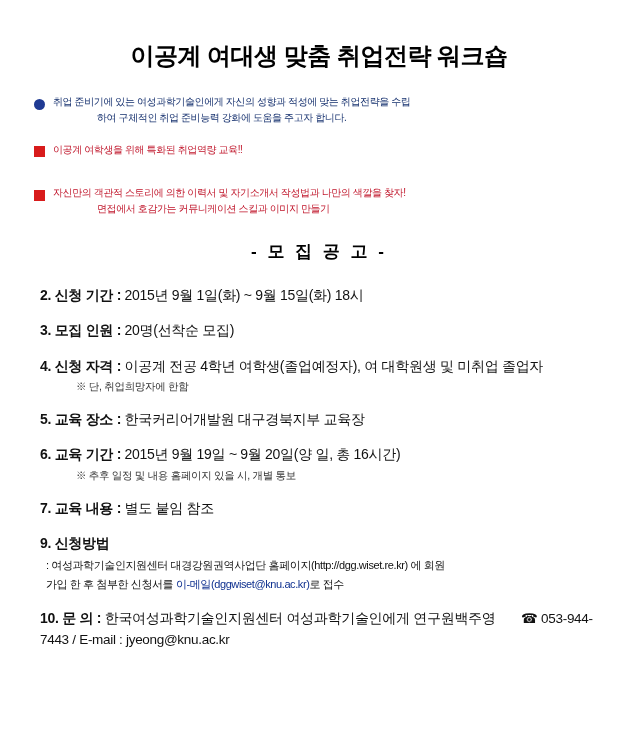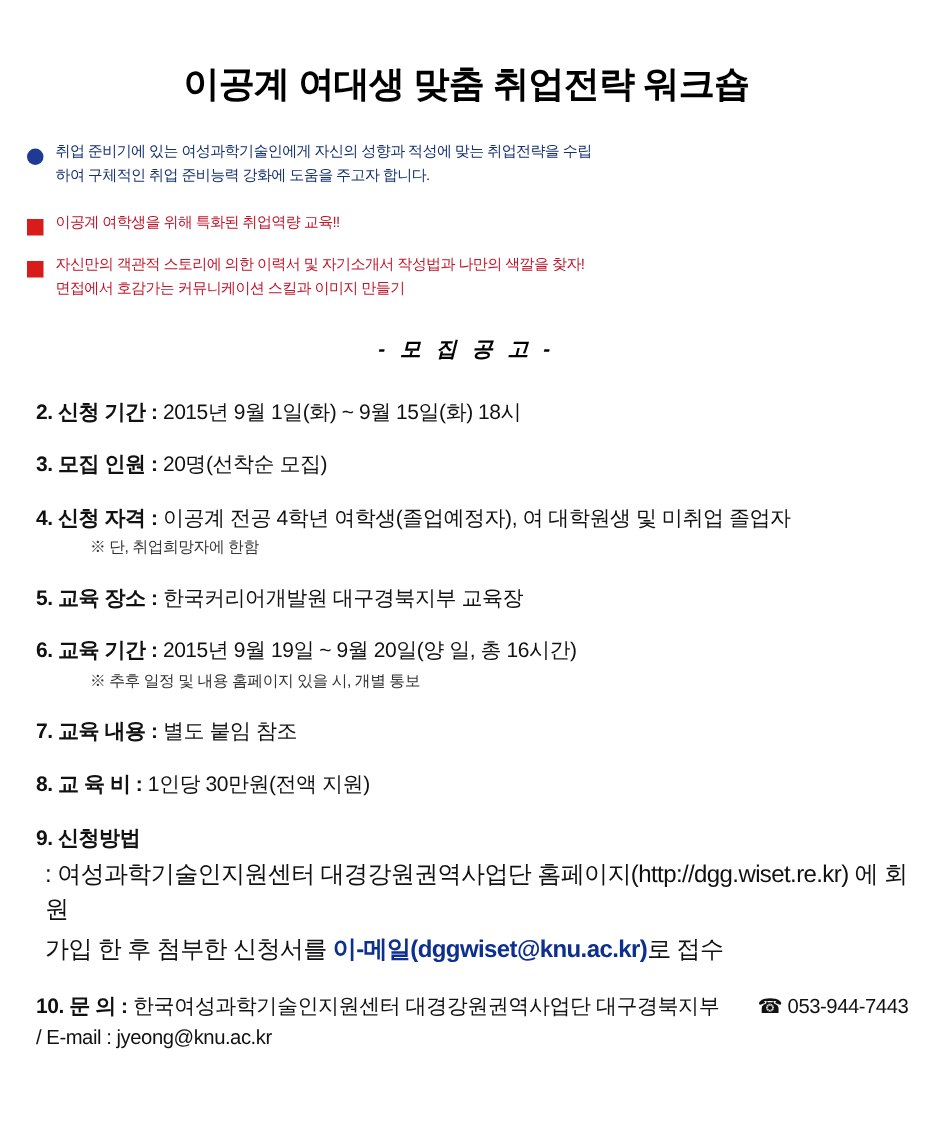--- a/index.html
+++ b/index.html
@@ -12,21 +12,21 @@
     background: #ffffff;
     font-family: "Liberation Sans", sans-serif;
     color: #1a1a1a;
     overflow: hidden;
   }
   .page {
     position: relative;
     width: 630px;
     height: 753px;
     box-sizing: border-box;
-    padding: 28px 18px 10px 10px;
+    padding: 28px 18px 10px 26px;
   }
   .title {
     text-align: center;
     font-size: 24px;
     font-weight: bold;
     letter-spacing: -0.5px;
     color: #000;
     margin: 12px 0 22px 0;
   }
   
@@ -54,32 +54,31 @@
     margin-right: 8px;
   }
   .bullet-text {
     font-size: 10px;
     font-weight: normal;
     line-height: 1.55;
     letter-spacing: -0.4px;
   }
   .bullet-text.blue { color: #15306e; }
   .bullet-text.red  { color: #c0152a; }
-  .bullet-text .line2 { display: block; }
+  .bullet-text .line2 { display: block; margin-left: 44px; }
   .gap-a { margin-bottom: 16px; }
-  .gap-b { margin-bottom: 12px; }
+  .gap-b { margin-bottom: 28px; align-items: flex-end; }
 
   .section-heading {
     text-align: center;
-    font-size: 14px;
+    font-size: 17px;
     font-weight: bold;
     letter-spacing: 3px;
     color: #000;
     margin: 24px 0 22px 0;
-    font-style: italic;
   }
   .items {
     padding-left: 14px;
   }
   .item {
     margin: 0 0 15px 0;
     font-size: 14px;
     line-height: 1.45;
     letter-spacing: -0.3px;
     color: #111;
@@ -96,28 +95,28 @@
   .note {
     display: block;
     font-size: 10.5px;
     color: #333;
     margin-top: 3px;
     padding-left: 36px;
     letter-spacing: -0.3px;
   }
   .sub-line {
     display: block;
-    font-size: 16px;
+    font-size: 11px;
     margin-top: 4px;
     padding-left: 6px;
     letter-spacing: -0.4px;
   }
   .sub-line .hl {
     color: #0d2f8f;
-    font-weight: bold;
+    font-weight: normal;
   }
   .item-9 .lbl { font-weight: bold; }
   .contact {
     font-size: 13.5px;
     letter-spacing: -0.3px;
     padding-left: 22px;
     margin-top: 4px;
   }
   .phone-icon { font-size: 13.5px; }
 </style>
@@ -187,39 +186,34 @@
       <span class="val">2015년 9월 19일 ~ 9월 20일(양 일, 총 16시간)</span>
       <span class="note">※ 추후 일정 및 내용 홈페이지 있을 시, 개별 통보</span>
     </div>
 
     <div class="item">
       <span class="num">7.</span>
       <span class="lbl">교육 내용 :</span>
       <span class="val">별도 붙임 참조</span>
     </div>
 
-    <div class="item">
-      <span class="num">8.</span>
-      <span class="lbl">교  육  비 :</span>
-      <span class="val">1인당 30만원(전액 지원)</span>
-    </div>
 
     <div class="item item-9">
       <span class="num">9.</span>
       <span class="lbl">신청방법</span>
       <span class="sub-line">: 여성과학기술인지원센터 대경강원권역사업단 홈페이지(http://dgg.wiset.re.kr) 에 회원</span>
       <span class="sub-line">
         <span>가입 한 후 첨부한 신청서를 </span><span class="hl">이-메일(dggwiset@knu.ac.kr)</span><span>로 접수</span>
       </span>
     </div>
 
     <div class="item">
       <span class="num">10.</span>
       <span class="lbl">문  의 :</span>
-      <span class="val">한국여성과학기술인지원센터 대경강원권역사업단 대구경북지부</span>
+      <span class="val">한국여성과학기술인지원센터 여성과학기술인에게 연구원백주영</span>
       <span class="contact">
         <span class="phone-icon">☎</span>
         <span>053-944-7443 / E-mail : jyeong@knu.ac.kr</span>
       </span>
     </div>
 
   </div>
 </div>
 
 </body></html>

